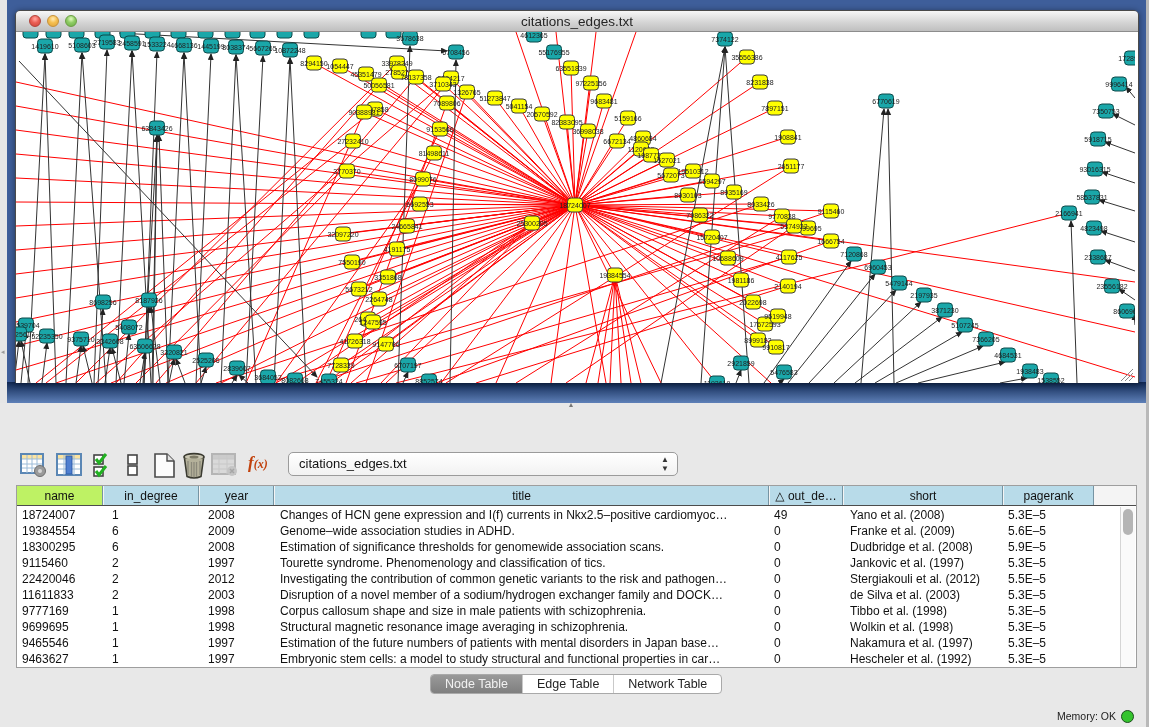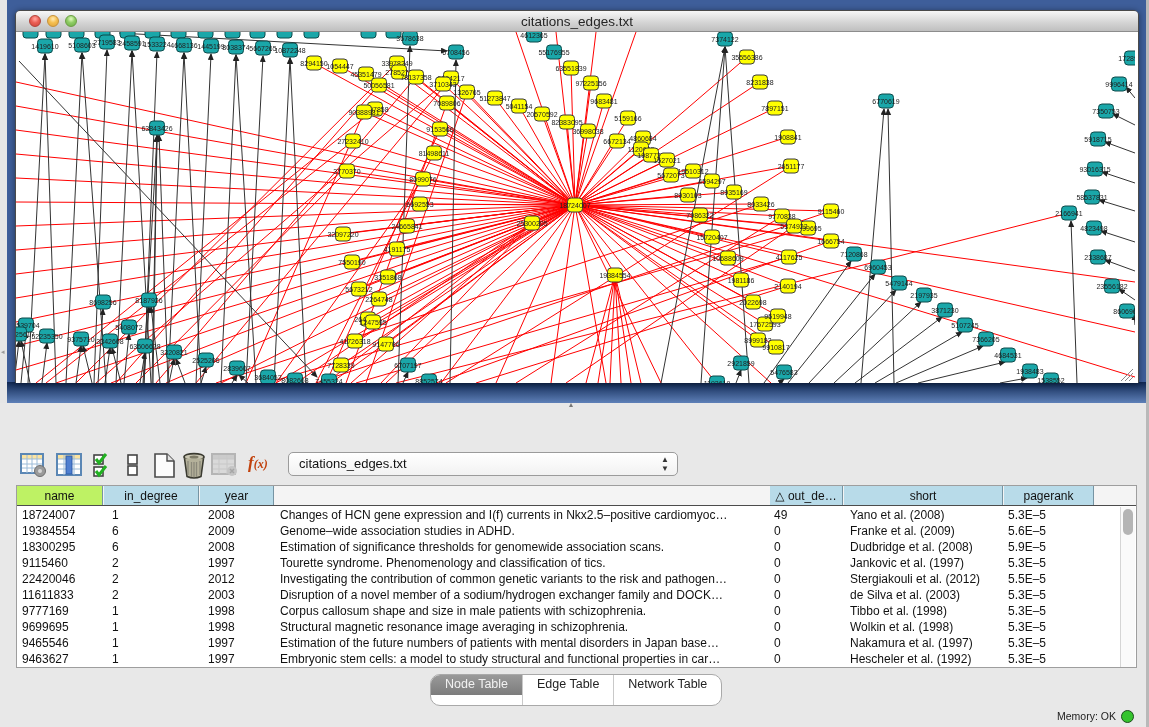--- a/index.html
+++ b/index.html
@@ -33,21 +33,21 @@
 #combo .arr{position:absolute;right:8px;top:2px;font-size:8px;color:#333;line-height:9px;text-align:center}
 
 #tbl{position:absolute;left:16px;top:82px;width:1121px;height:183px;background:#fff;border:1px solid #9e9e9e}
 .hrow{position:absolute;left:0;top:0;width:1119px;height:20px;background:#f4f4f4;border-bottom:1px solid #4c4c4c;font-size:12px;color:#111}
 .hc{position:absolute;top:0;height:19px;text-align:center;line-height:20px;border-right:1px solid #7694a3;background:#b8dbe9}
 .rows{position:absolute;left:0;top:21px;width:1119px;font-size:12px;color:#111}
 .r{position:absolute;height:16px;line-height:16px;white-space:nowrap;overflow:hidden}
 .vsb{position:absolute;right:1px;top:21px;width:15px;height:160px;background:#fafafa;border-left:1px solid #d5d5d5}
 .vsb .th{position:absolute;left:2px;top:2px;width:10px;height:26px;border-radius:5px;background:#b5b5b5}
 
-#tabs{position:absolute;left:430px;top:271px;height:32px;border:1px solid #a9a9a9;border-radius:10px;overflow:hidden;display:flex;background:#fff}
+#tabs{position:absolute;left:430px;top:271px;height:20px;border:1px solid #a9a9a9;border-radius:4px;overflow:hidden;display:flex;background:#fff}
 #tabs .seg{height:20px;line-height:19px;font-size:12.5px;padding:0 14px;color:#232323}
 #tabs .sel{background:linear-gradient(#9a9a9a,#7c7c7c);color:#f2f2f2}
 #tabs .sep{width:1px;background:#c9c9c9}
 
 #status{position:absolute;left:1057px;top:307px;font-size:10.5px;color:#222}
 #gdot{position:absolute;left:1121px;top:307px;width:13px;height:13px;border-radius:50%;background:#35c42e;border:1.5px solid #1c4d1c}
 #redge{position:absolute;right:0;top:0;width:3px;height:727px;background:#b9b9b9}
 #ledge{position:absolute;left:0;top:0;width:7px;height:403px;background:#e6e6e6}
 </style></head>
 <body>
@@ -626,20 +626,21 @@
 </svg>
 <div class="ticon" style="left:248px;top:50px;font-family:'Liberation Serif',serif;font-style:italic;font-weight:bold;font-size:17px;color:#c2410c">f<span style="font-size:12px">(x)</span></div>
 
      <div id="combo">citations_edges.txt<div class="arr">▲<br>▼</div></div>
    </div>
    <div id="tbl">
      <div class="hrow">
        <div class="hc" style="left:0;width:86px;background:#bef264">name</div>
        <div class="hc" style="left:87px;width:95px">in_degree</div>
        <div class="hc" style="left:183px;width:74px">year</div>
+       <div class="hc" style="left:258px;width:494px">title</div>
        <div class="hc" style="left:753px;width:73px">△ out_de…</div>
        <div class="hc" style="left:827px;width:159px">short</div>
        <div class="hc" style="left:987px;width:90px">pagerank</div>
      </div>
      <div class="rows">
           <div class="r" style="left:5px;top:0px;width:81px">18724007</div>
 <div class="r" style="left:95px;top:0px;width:86px">1</div>
 <div class="r" style="left:191px;top:0px;width:65px">2008</div>
 <div class="r" style="left:263px;top:0px;width:488px">Changes of HCN gene expression and I(f) currents in Nkx2.5–positive cardiomyoc…</div>
 <div class="r" style="left:757px;top:0px;width:68px">49</div>

